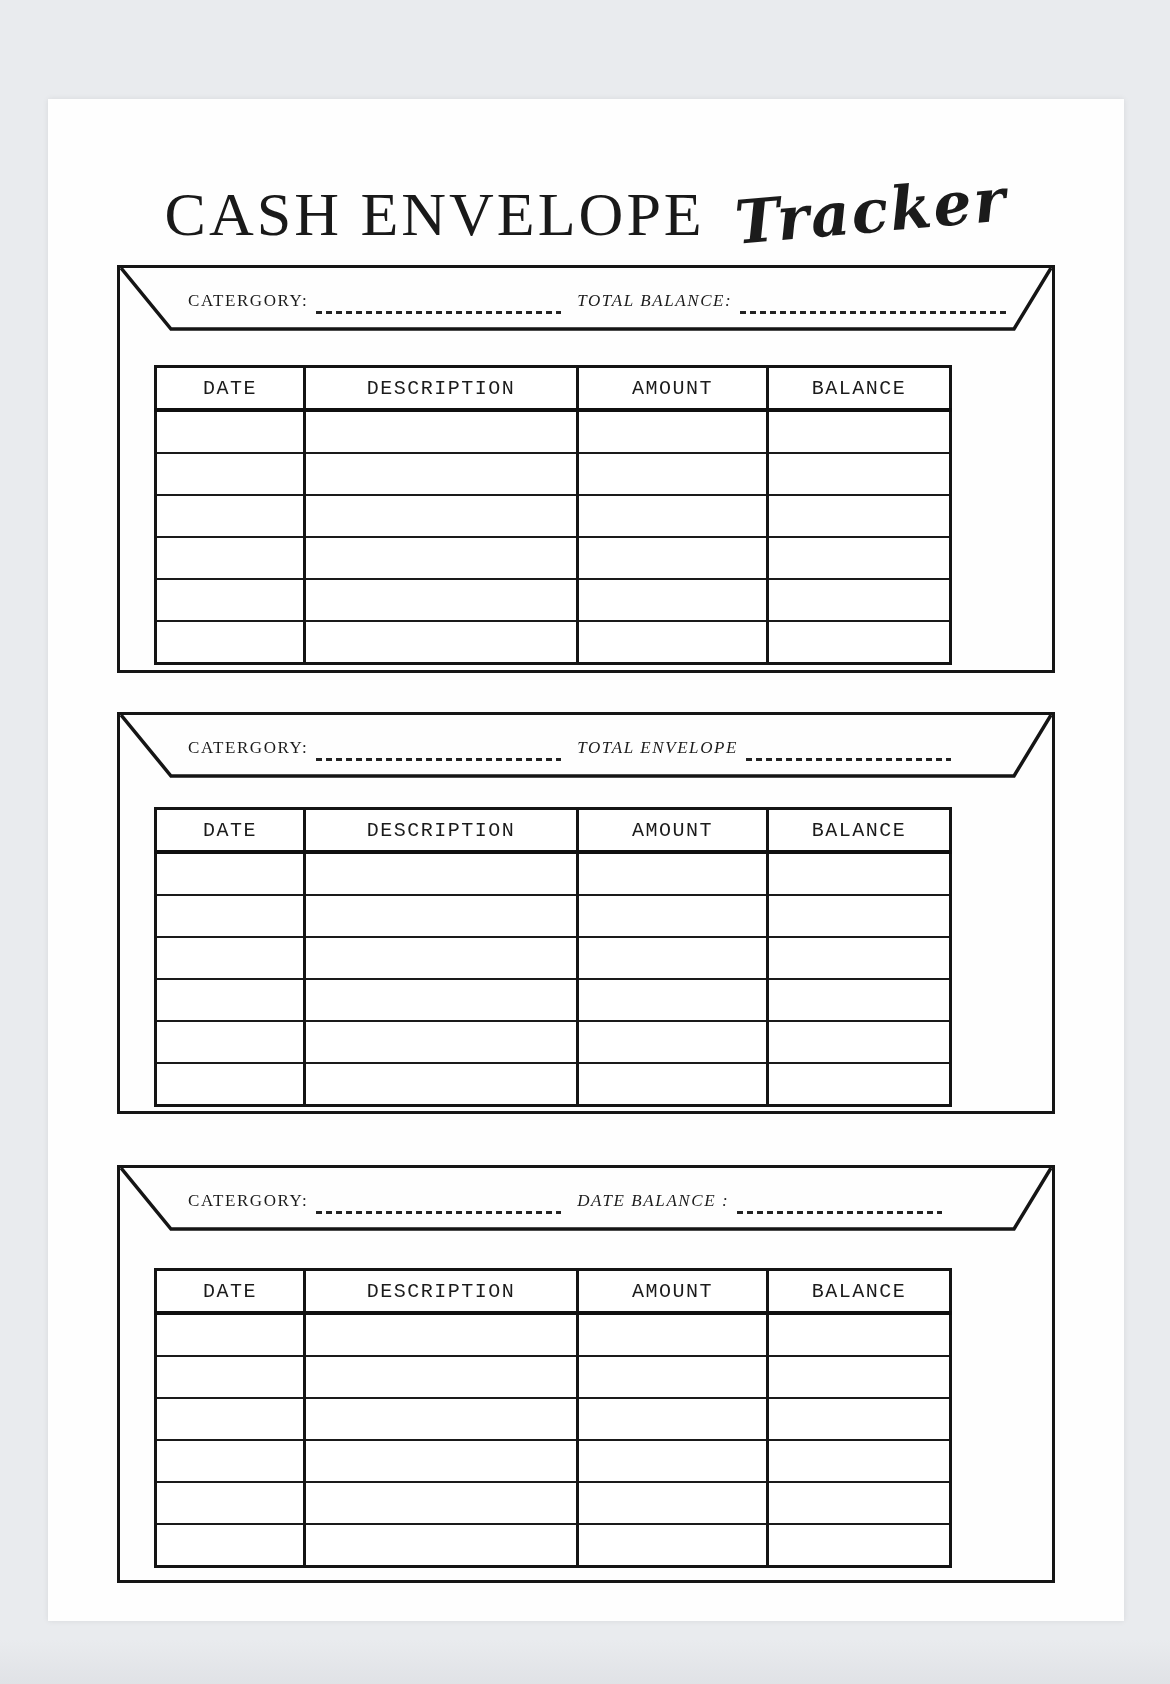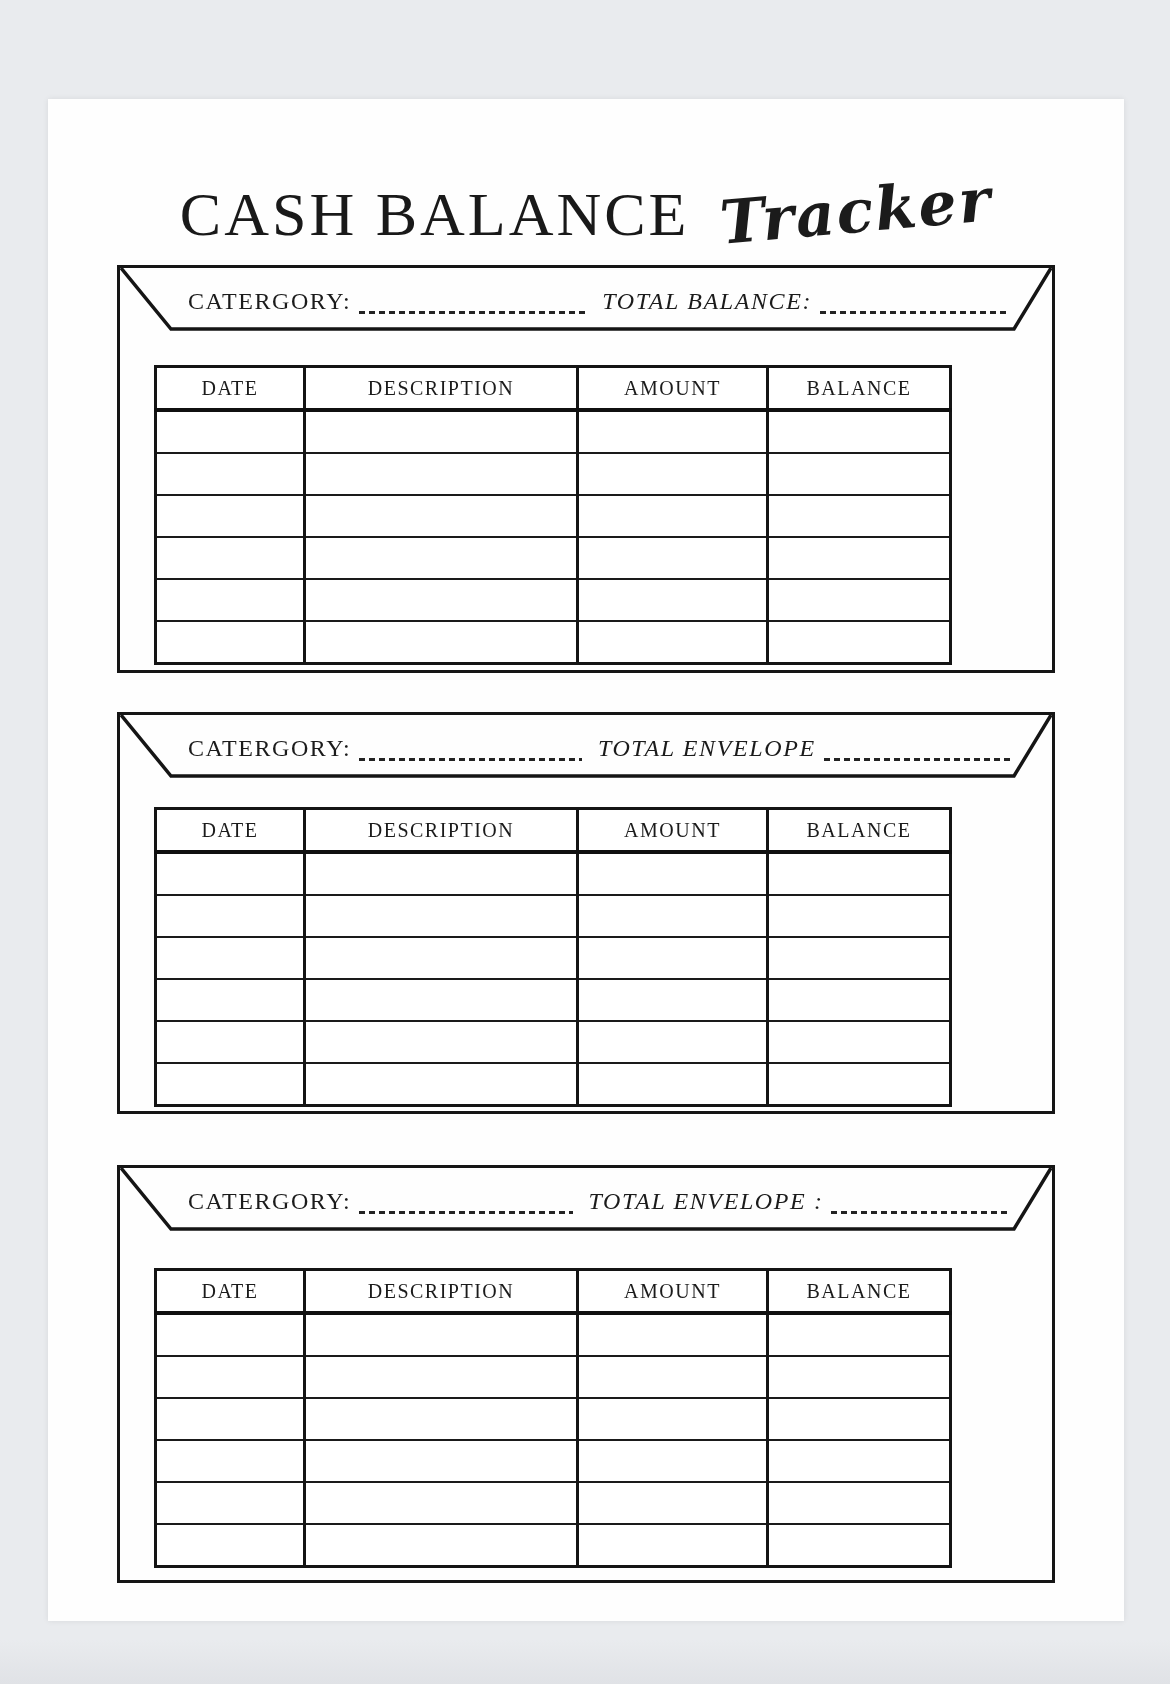--- a/index.html
+++ b/index.html
@@ -31,21 +31,21 @@
   .envelope{
     width:938px;margin:0 auto;position:relative;box-sizing:border-box;
     border:3px solid #151515;background:#fefefe;
   }
   .env-a{height:408px;margin-top:20px;}
   .env-b{height:402px;margin-top:39px;}
   .env-c{height:418px;margin-top:51px;}
   .flap{position:absolute;left:0;top:0;width:932px;height:64px;display:block;}
   .flap-row{
     position:absolute;top:12px;left:68px;right:42px;height:36px;
-    display:flex;align-items:flex-end;font-size:24px;letter-spacing:1.6px;
+    display:flex;align-items:flex-end;font-size:17px;letter-spacing:1.6px;
     white-space:nowrap;
   }
   .flap-label{line-height:30px;}
   .dash{
     height:3px;margin-bottom:2px;
     background:repeating-linear-gradient(90deg,#232323 0 6px,transparent 6px 10px);
   }
   .dash-category{width:245px;margin-left:8px;}
   .balance-label{margin-left:16px;font-style:italic;}
   .dash-balance{width:205px;margin-left:8px;}
@@ -55,33 +55,34 @@
     border-collapse:collapse;table-layout:fixed;width:795px;
     margin-left:34px;border:3px solid #141414;background:#fff;
   }
   .env-a .ledger{margin-top:97px;}
   .env-b .ledger{margin-top:92px;}
   .env-c .ledger{margin-top:100px;}
   .ledger th{
     height:40px;border:3px solid #141414;border-bottom:4px solid #101010;
     font-weight:normal;font-size:20px;letter-spacing:1.5px;text-align:center;
     padding:0;
+    font-family:Liberation Mono, monospace;
   }
   .ledger td{
     height:40px;padding:0;border-top:2px solid #1a1a1a;
     border-left:3px solid #141414;border-right:3px solid #141414;
   }
 </style>
 </head>
 <body>
 
 <div class="page">
 
   <div class="title-row">
-    <span class="title-serif">CASH BALANCE</span>
+    <span class="title-serif">CASH ENVELOPE</span>
     <span class="title-script">Tracker</span>
   </div>
 
   <section class="envelope env-a">
     <svg class="flap" viewBox="0 0 932 64" preserveAspectRatio="none">
       <path d="M1 0 L51 61 L894 61 L931 0" fill="none" stroke="#151515" stroke-width="3.5"></path>
     </svg>
     <div class="flap-row">
       <span class="flap-label">CATERGORY:</span>
       <span class="dash dash-category"></span>
@@ -210,21 +211,21 @@
     </table>
   </section>
 
   <section class="envelope env-c">
     <svg class="flap" viewBox="0 0 932 64" preserveAspectRatio="none">
       <path d="M1 0 L51 61 L894 61 L931 0" fill="none" stroke="#151515" stroke-width="3.5"></path>
     </svg>
     <div class="flap-row">
       <span class="flap-label">CATERGORY:</span>
       <span class="dash dash-category"></span>
-      <span class="flap-label balance-label">TOTAL ENVELOPE :</span>
+      <span class="flap-label balance-label">DATE BALANCE :</span>
       <span class="dash dash-balance"></span>
     </div>
     <table class="ledger">
       <colgroup>
           <col style="width:149px">
           <col style="width:273px">
           <col style="width:190px">
           <col style="width:183px">
         </colgroup>
       <thead>

